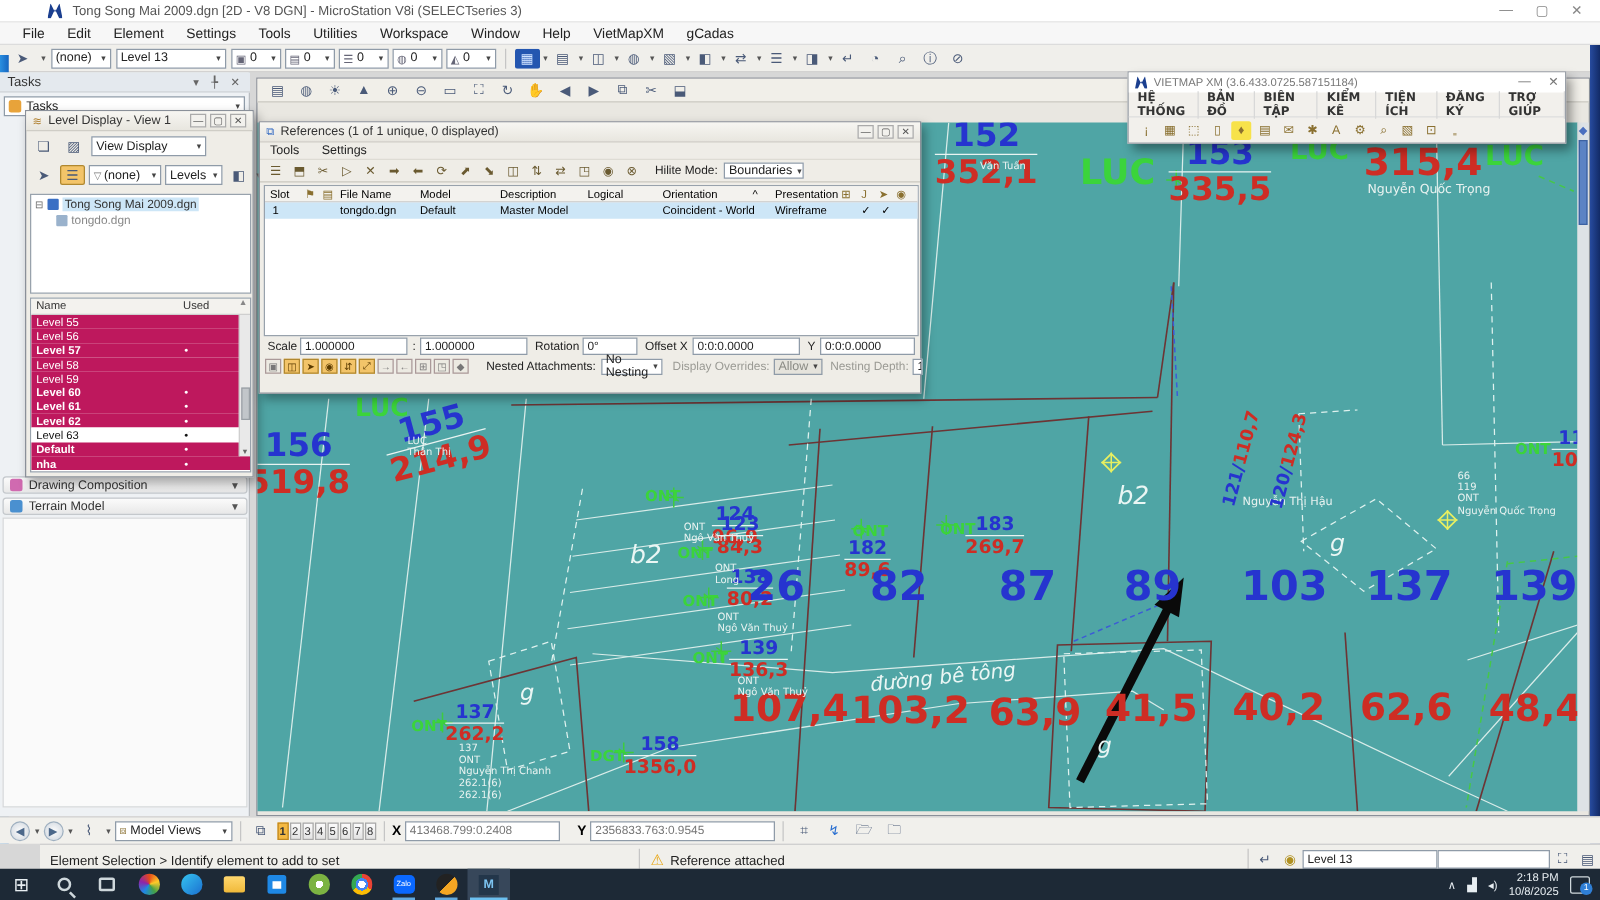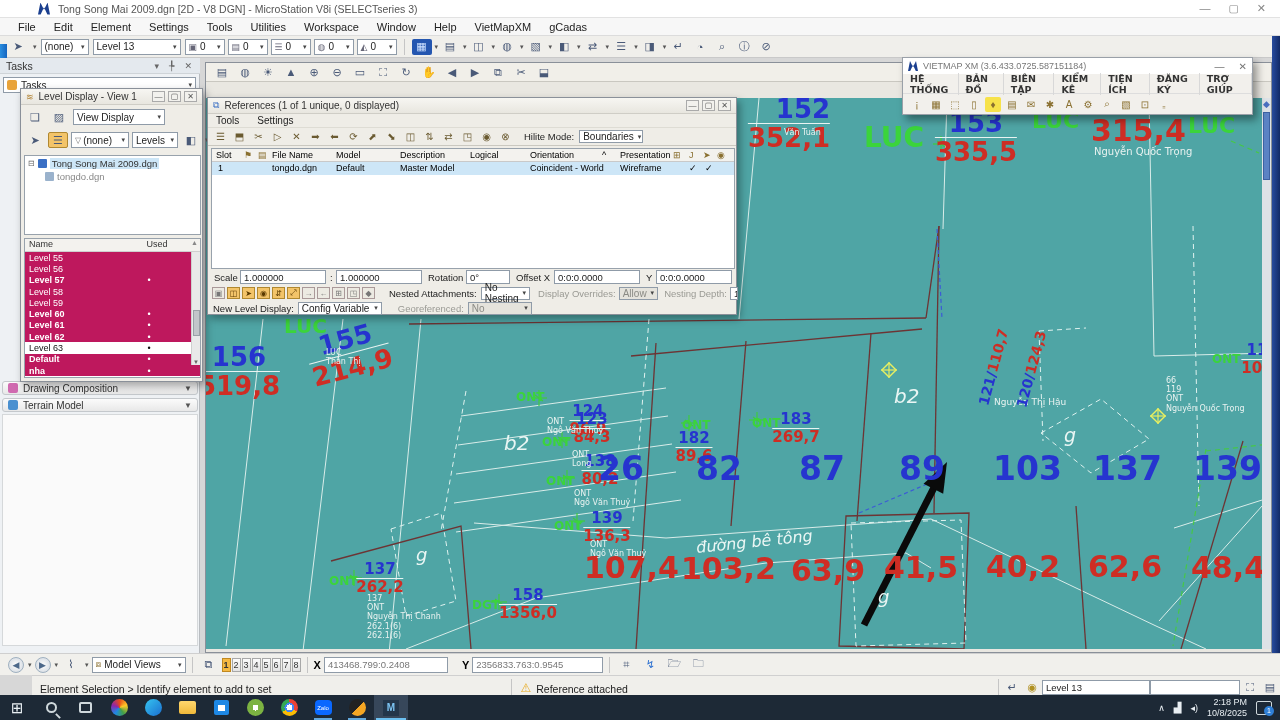--- a/index.html
+++ b/index.html
@@ -346,21 +346,21 @@
           </g>
           <g>
             <line x1="727" y1="46" x2="743" y2="46" stroke="#3ecb3e" stroke-width="1.2"></line>
             <line x1="735" y1="38" x2="735" y2="54" stroke="#3ecb3e" stroke-width="1.2"></line>
             <line x1="731" y1="43" x2="739" y2="49" stroke="#3ecb3e" stroke-width="1.2"></line>
           </g>
           <line x1="658" y1="527" x2="731.9247604054566" y2="381.8224584808503" stroke="#0a0a0a" stroke-width="7"></line>
           <polygon points="741,364,737.1894927726526,395.7250694982743,717.5847884437173,385.74230594427655" fill="#0a0a0a"></polygon>
         </svg>
       <div id="map-labels">
-          <div class="ml " style="left: 583px; top: -2px; text-align: right; transform: translateX(-50%);">
+          <div class="ml " style="left: 583px; top: -2px; text-align: center; transform: translateX(-50%);">
             <div class="pnum" style="font-size: 26px;">152</div>
             <div class="pbar"></div>
             <div class="parea" style="font-size: 26px;">352,1</div>
           </div>
           <div class="ml " style="left: 770px; top: 12px; text-align: center; transform: translateX(-50%);">
             <div class="pnum" style="font-size: 26px;">153</div>
             <div class="pbar"></div>
             <div class="parea" style="font-size: 26px;">335,5</div>
           </div>
           <div class="ml " style="left: 33px; top: 246px; text-align: center; transform: translateX(-50%);">
@@ -735,32 +735,20 @@
         </div>
       <span class="lbl dis" style="margin-left:8px">Display Overrides:</span>
       <div class="combo" style="width:42px;height:13px;margin-left:3px;background:#e5e3dc;color:#8a8a84">
         <span>Allow</span>
           <span class="arr">▾</span>
         </div>
       <span class="lbl dis" style="margin-left:6px">Nesting Depth:</span>
       <span class="fld" style="width:14px;height:13px;margin-left:3px">1</span>
     </div>
 
-    <div class="abs" style="left:0;top:203px;width:530px;height:14px;display:flex;align-items:center">
-      <span class="lbl" style="margin-left:5px">New Level Display:</span>
-      <div class="combo" style="width:84px;height:13px;margin-left:4px">
-        <span>Config Variable</span>
-          <span class="arr">▾</span>
-        </div>
-      <span class="lbl dis" style="margin-left:16px">Georeferenced:</span>
-      <div class="combo" style="width:64px;height:13px;margin-left:4px;background:#e5e3dc;color:#8a8a84">
-        <span>No</span>
-          <span class="arr">▾</span>
-        </div>
-    </div>
   </div>
 
   <div id="vietmap" class="abs">
     <div id="vm-title">
       <span style="width:10px;height:10px;background:#1b3f8f;clip-path:polygon(0 100%,20% 0,50% 60%,80% 0,100% 100%,78% 100%,50% 40%,22% 100%)"></span>
       <span>VIETMAP XM (3.6.433.0725.587151184)</span>
       <span style="margin-left:auto;display:flex;gap:14px;color:#777;font-size:10px">
         <span>—</span>
         <span>✕</span>
       </span>
@@ -814,21 +802,21 @@
         <span class="vnum">5</span>
         <span class="vnum">6</span>
         <span class="vnum">7</span>
         <span class="vnum">8</span>
       </span>
     <span class="sep"></span>
     <b style="font-size:11px">X</b>
     <span class="fld" style="width:124px;height:16px;color:#777">413468.799:0.2408</span>
     <span style="width:8px"></span>
     <b style="font-size:11px">Y</b>
-    <span class="fld" style="width:131px;height:16px;color:#777">2356833.763:0.9545</span>
+    <span class="fld" style="width:148px;height:16px;color:#777">2356833.763:0.9545</span>
     <span class="sep"></span>
     <span id="bt-icons" style="display:flex;gap:4px">
         <span class="tb-ico">⌗</span>
         <span class="tb-ico" style="color: rgb(42, 111, 208);">↯</span>
         <span class="tb-ico">🗁</span>
         <span class="tb-ico">🗀</span>
       </span>
   </div>
 
   <div id="status-bar" class="abs">

